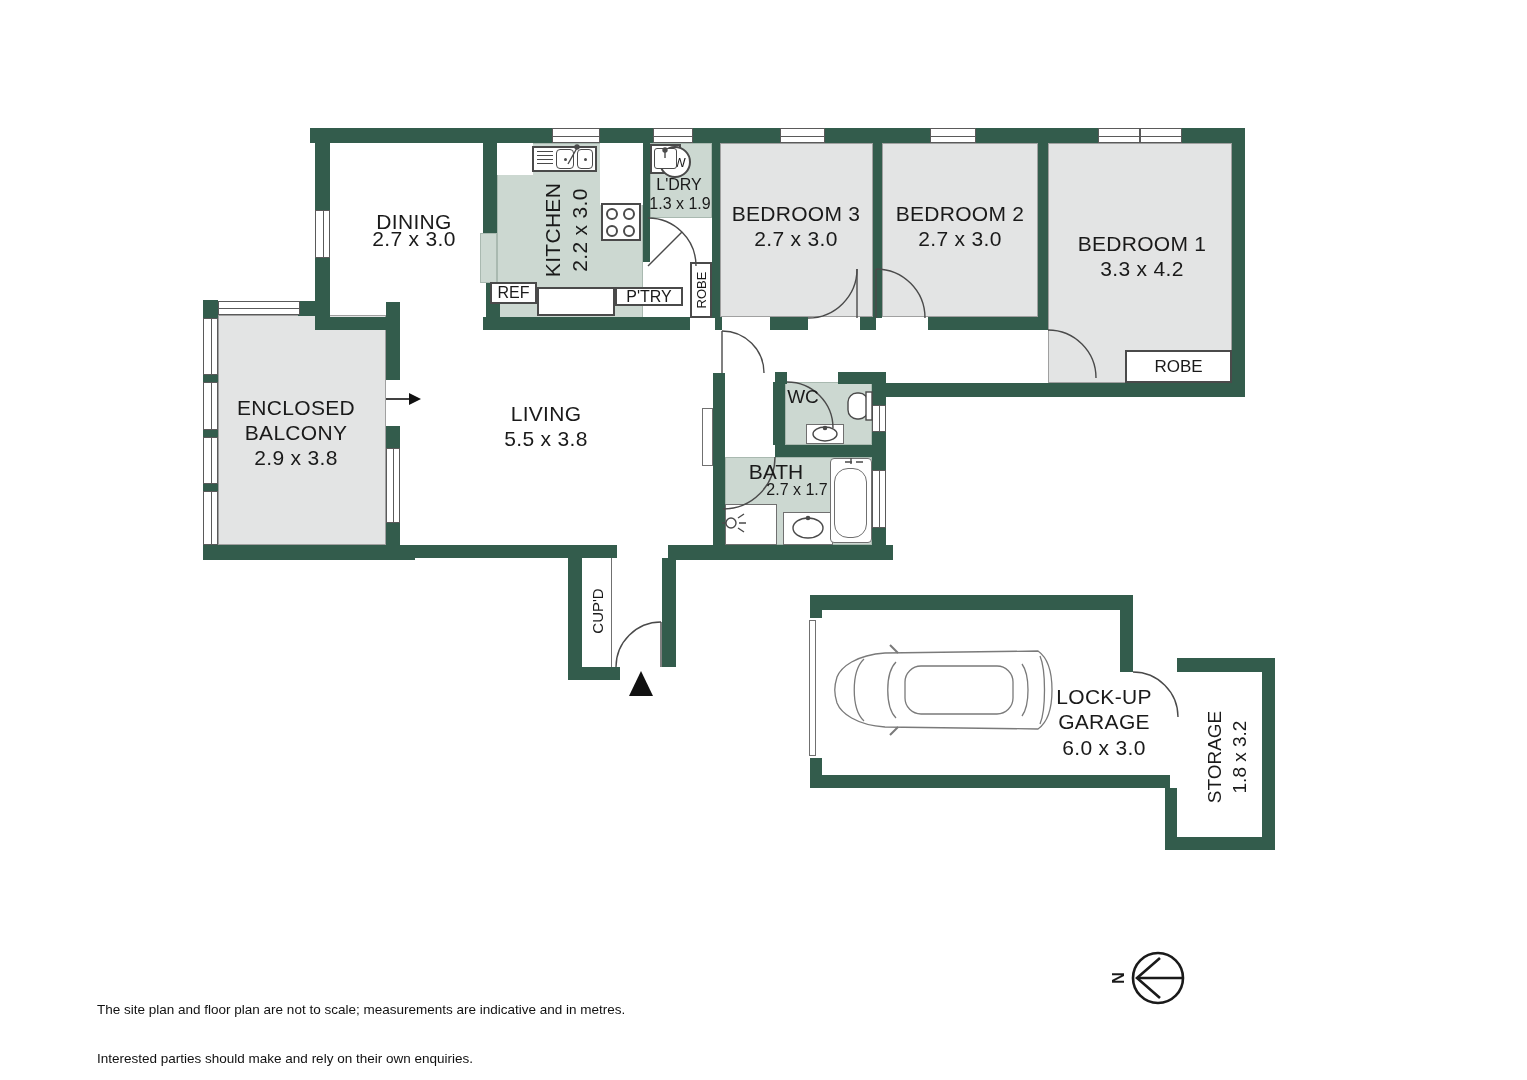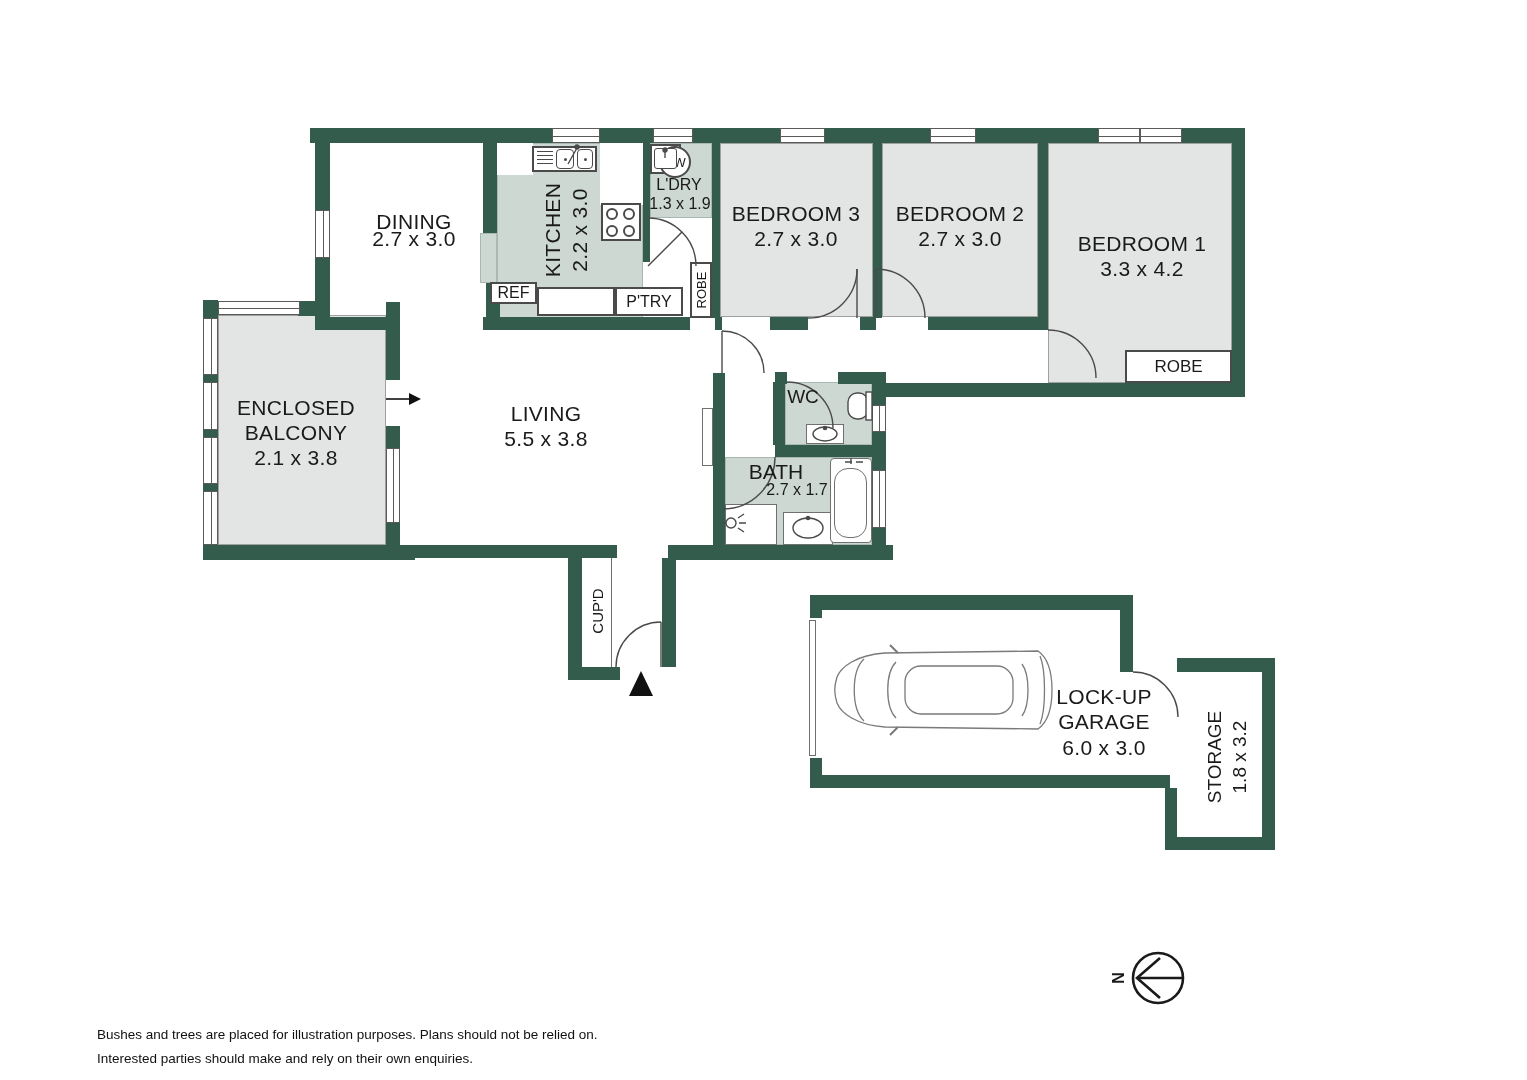--- a/index.html
+++ b/index.html
@@ -127,21 +127,21 @@
   <div class="box" style="left:650px;top:144px;width:31px;height:30px"></div>
   <div class="bowl" style="left:654px;top:148px;width:23px;height:21px;border-radius:3px"></div>
   <div class="hwc" style="left:659px;top:146px">
     <span>HW</span>
   </div>
 
   <div class="box cell" style="left:490px;top:282px;width:47px;height:22px;font-size:16px">
     <span>REF</span>
   </div>
   <div class="box" style="left:537px;top:287px;width:78px;height:29px"></div>
-  <div class="box cell" style="left:615px;top:287px;width:68px;height:29px;font-size:16px">
+  <div class="box cell" style="left:615px;top:287px;width:68px;height:19px;font-size:16px">
     <span>P'TRY</span>
   </div>
 
   <div class="box" style="left:690px;top:262px;width:22px;height:56px"></div>
   <div class="lbl rot" style="left:701px;top:290px;font-size:13px">ROBE</div>
   <div class="box cell" style="left:1125px;top:350px;width:107px;height:33px;font-size:17px">
     <span>ROBE</span>
   </div>
 
   <div class="thin" style="left:806px;top:424px;width:38px;height:20px"></div>
@@ -223,21 +223,21 @@
   <div class="lbl rm" style="left:796px;top:239px">2.7 x 3.0</div>
 
   <div class="lbl rm" style="left:960px;top:214px">BEDROOM 2</div>
   <div class="lbl rm" style="left:960px;top:239px">2.7 x 3.0</div>
 
   <div class="lbl rm" style="left:1142px;top:244px">BEDROOM 1</div>
   <div class="lbl rm" style="left:1142px;top:269px">3.3 x 4.2</div>
 
   <div class="lbl rm" style="left:296px;top:408px">ENCLOSED</div>
   <div class="lbl rm" style="left:296px;top:433px">BALCONY</div>
-  <div class="lbl rm" style="left:296px;top:458px">2.1 x 3.8</div>
+  <div class="lbl rm" style="left:296px;top:458px">2.9 x 3.8</div>
 
   <div class="lbl rm" style="left:546px;top:414px">LIVING</div>
   <div class="lbl rm" style="left:546px;top:439px">5.5 x 3.8</div>
 
   <div class="lbl" style="left:803px;top:397px;font-size:19px">WC</div>
   <div class="lbl" style="left:776px;top:472px;font-size:21px">BATH</div>
   <div class="lbl" style="left:797px;top:490px;font-size:16px">2.7 x 1.7</div>
 
   <div class="lbl rot" style="left:597px;top:611px;font-size:15px">CUP'D</div>
 
@@ -246,16 +246,16 @@
   <div class="lbl rm" style="left:1104px;top:722px">GARAGE</div>
   <div class="lbl rm" style="left:1104px;top:748px">6.0 x 3.0</div>
 
   <div class="lbl rot" style="left:1227px;top:757px">
     <div style="font-size:19px;line-height:25px">STORAGE</div>
     <div style="font-size:19px;line-height:25px">1.8 x 3.2</div>
   </div>
 
   <div class="lbl rot" style="left:1119px;top:978px;font-size:16px;font-weight:600">N</div>
 
-  <div class="disc" style="left:97px;top:1027px">Bushes and trees are placed for illustration purposes. Plans should not be relied on.</div>
+  <div class="disc" style="left:97px;top:1002px">The site plan and floor plan are not to scale; measurements are indicative and in metres.</div>
   <div class="disc" style="left:97px;top:1051px">Interested parties should make and rely on their own enquiries.</div>
 
 </div>
 
 </body></html>

